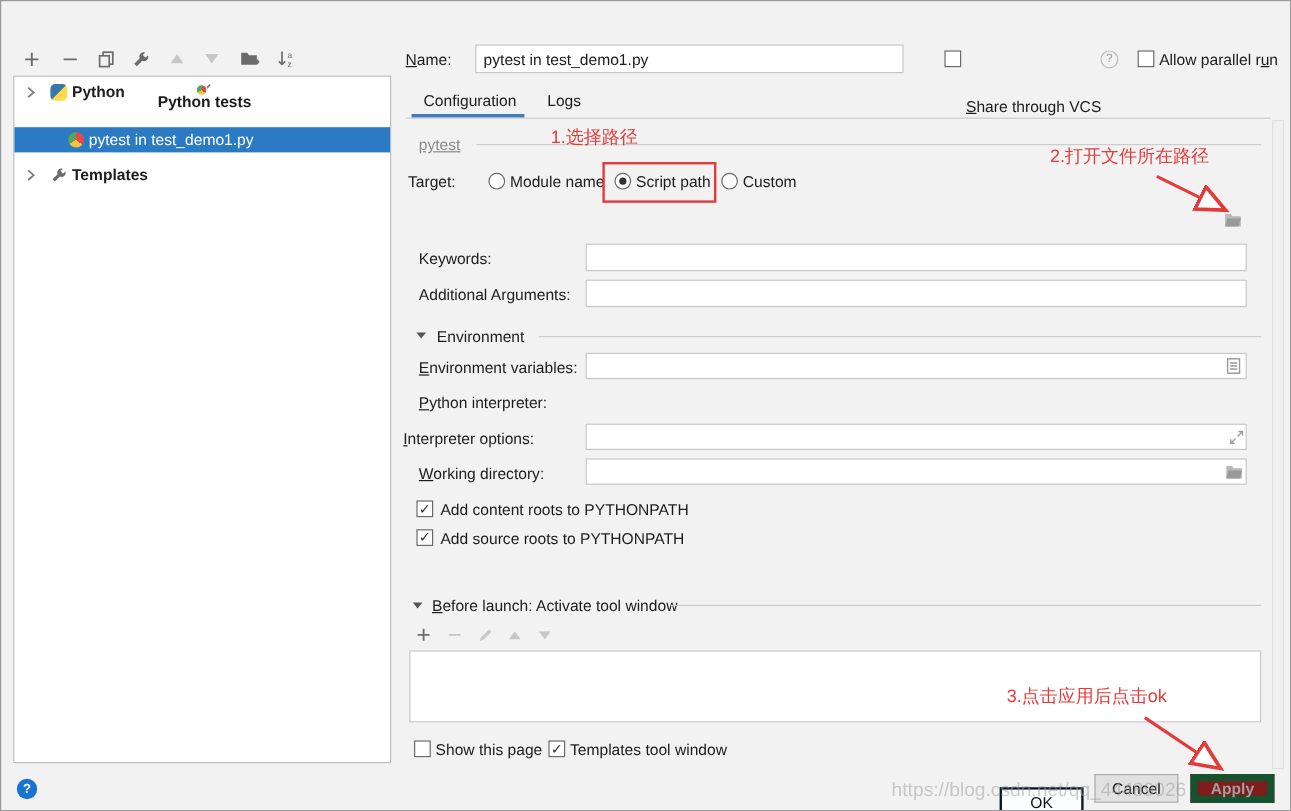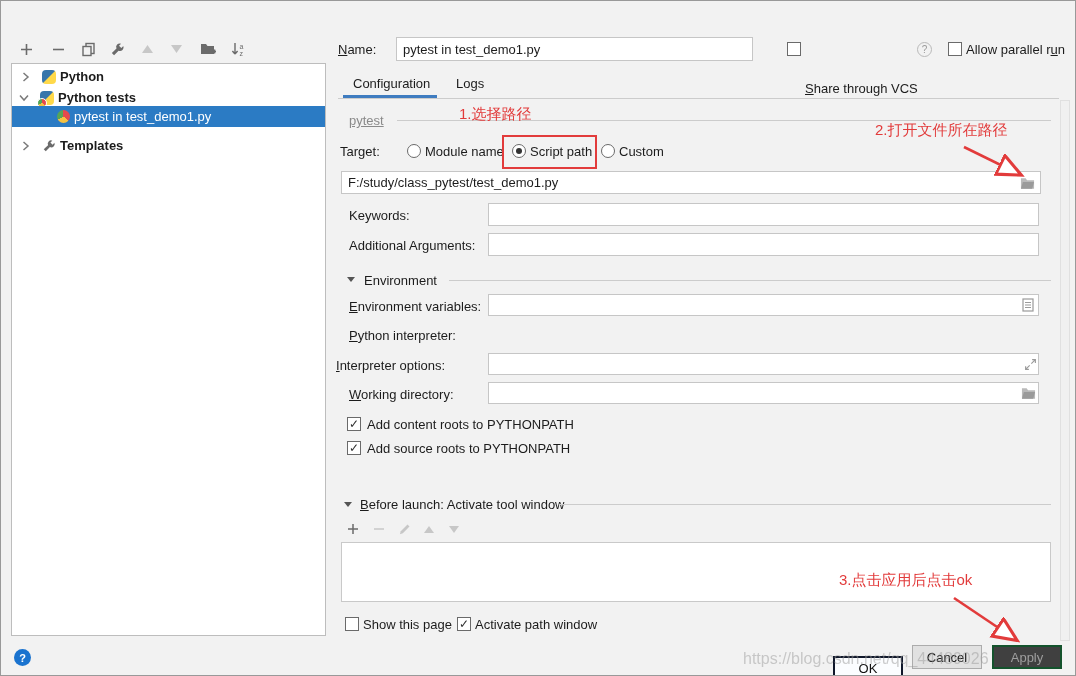--- a/index.html
+++ b/index.html
@@ -41,21 +41,21 @@
   .combo{position:absolute;border:1px solid #c2c2c2;background:#dcdcdc;box-sizing:border-box;display:flex;align-items:center;padding:0 6px;}
   .fieldicon{position:absolute;width:16px;height:16px;display:flex;align-items:center;justify-content:center;color:#9a9a9a;}
   .tri-down{width:0;height:0;border-left:4.5px solid transparent;border-right:4.5px solid transparent;border-top:5px solid #555;display:inline-block;}
   .taskbox{position:absolute;background:#fff;border:1px solid #c9c9c9;box-sizing:border-box;}
   .note{position:absolute;color:#e23b3b;font-size:15px;white-space:nowrap;}
   .redbox{position:absolute;border:2px solid #e23b3b;}
   .btn{position:absolute;height:24px;width:70px;display:flex;align-items:center;justify-content:center;
        font-size:13px;box-sizing:border-box;cursor:default;}
   .btn.ok{border:2px solid #0f172a;background:#fbfdff;color:#111;margin-top:11px;}
   .btn.cancel{border:1px solid #acacac;background:#e1e1e1;color:#111;}
-  .btn.apply{border:2px solid #14532d;background:#404040;color:#9e9e9e;}
+  .btn.apply{border:6px solid #14532d;background:#7f1d1d;color:#9e9e9e;font-weight:bold;}
   .helpdot{position:absolute;left:13px;top:648px;width:17px;height:17px;border-radius:50%;background:#1a73cf;
            color:#fff;display:flex;align-items:center;justify-content:center;font-size:11px;font-weight:bold;}
   .qmark{position:absolute;width:15px;height:15px;border-radius:50%;border:1px solid #b9b9b9;color:#9a9a9a;
          display:flex;align-items:center;justify-content:center;font-size:10px;box-sizing:border-box;}
   .watermark{position:absolute;left:742px;top:649px;width:340px;color:#9c9c9c;opacity:.5;font-size:16px;
              white-space:nowrap;pointer-events:none;}
   .vscroll{position:absolute;left:1059px;top:99px;width:10px;height:541px;background:#f0f0f0;border:1px solid #e0e0e0;box-sizing:border-box;}
   .notasks{position:absolute;color:#9c9c9c;font-size:13px;}
   svg{display:block;}
 </style>
@@ -113,21 +113,21 @@
   <div class="tree">
     <div class="trow toplevel" style="top:2px;">
       <span class="chev" style="margin-left:6px;">
         <svg width="8" height="10" viewBox="0 0 8 10">
             <path d="M1.5 1l4.5 4-4.5 4" stroke="currentColor" stroke-width="1.5" fill="none"></path>
           </svg>
       </span>
       <span class="pyicon" style="margin-left:8px;"></span>
       <span class="lbl">Python</span>
     </div>
-    <div class="trow toplevel" style="top:23px;">
+    <div class="trow toplevel" style="top:5px;flex-direction:column;">
       <span class="chev" style="margin-left:4px;">
         <svg width="10" height="8" viewBox="0 0 10 8">
             <path d="M1 1.5l4 4.5 4-4.5" stroke="currentColor" stroke-width="1.5" fill="none"></path>
           </svg>
       </span>
       <span class="pyicon" style="margin-left:8px;">
           <span class="badge"></span>
         </span>
       <span class="lbl">Python tests</span>
     </div>
@@ -167,21 +167,20 @@
   <div class="sepline" style="left:396px;top:119px;width:654px;"></div>
 
   <div class="flabel" style="left:339px;top:143px;">Target:</div>
   <span class="radio" style="left:406px;top:143px;"></span>
   <div class="flabel" style="left:424px;top:143px;">Module name</div>
   <span class="radio on" style="left:511px;top:143px;"></span>
   <div class="flabel" style="left:529px;top:143px;">Script path</div>
   <span class="radio" style="left:600px;top:143px;"></span>
   <div class="flabel" style="left:618px;top:143px;">Custom</div>
 
-  <input class="inp" style="left: 340px; top: 170px; width: 700px; height: 23px;" value="F:/study/class_pytest/test_demo1.py">
   <div class="fieldicon" style="left:1018px;top:174px;">
     <svg width="15" height="13" viewBox="0 0 16 13">
         <path d="M1 1h5l1.5 2H15v9H1z" fill="#b9b9b9"></path>
         <path d="M3 5h12l-2 7H1z" fill="#9a9a9a"></path>
       </svg>
   </div>
 
   <div class="flabel" style="left:348px;top:207px;">Keywords:</div>
   <input class="inp" style="left: 487px; top: 202px; width: 551px; height: 23px;">
   <div class="flabel" style="left:348px;top:237px;">Additional Arguments:</div>
@@ -252,21 +251,21 @@
     <svg width="10" height="7" viewBox="0 0 10 7">
         <path d="M5 7L0 0h10z" fill="currentColor"></path>
       </svg>
   </div>
 
   <div class="taskbox" style="left:340px;top:541px;width:710px;height:60px;"></div>
 
   <span class="cbox" style="left:344px;top:616px;"></span>
   <div class="flabel" style="left:362px;top:616px;">Show this page</div>
   <span class="cbox" style="left:456px;top:616px;">✓</span>
-  <div class="flabel" style="left:474px;top:616px;">Activate path window</div>
+  <div class="flabel" style="left:474px;top:616px;">Templates tool window</div>
 
   <div class="vscroll"></div>
 
   <div class="helpdot">?</div>
   <div class="btn ok" style="left:832px;top:644px;">OK</div>
   <div class="btn cancel" style="left:911px;top:644px;">Cancel</div>
   <div class="btn apply" style="left:991px;top:644px;">Apply</div>
 
   <div class="redbox" style="left:501px;top:134px;width:91px;height:30px;"></div>
   <div class="note" style="left:458px;top:104px;">1.选择路径</div>

